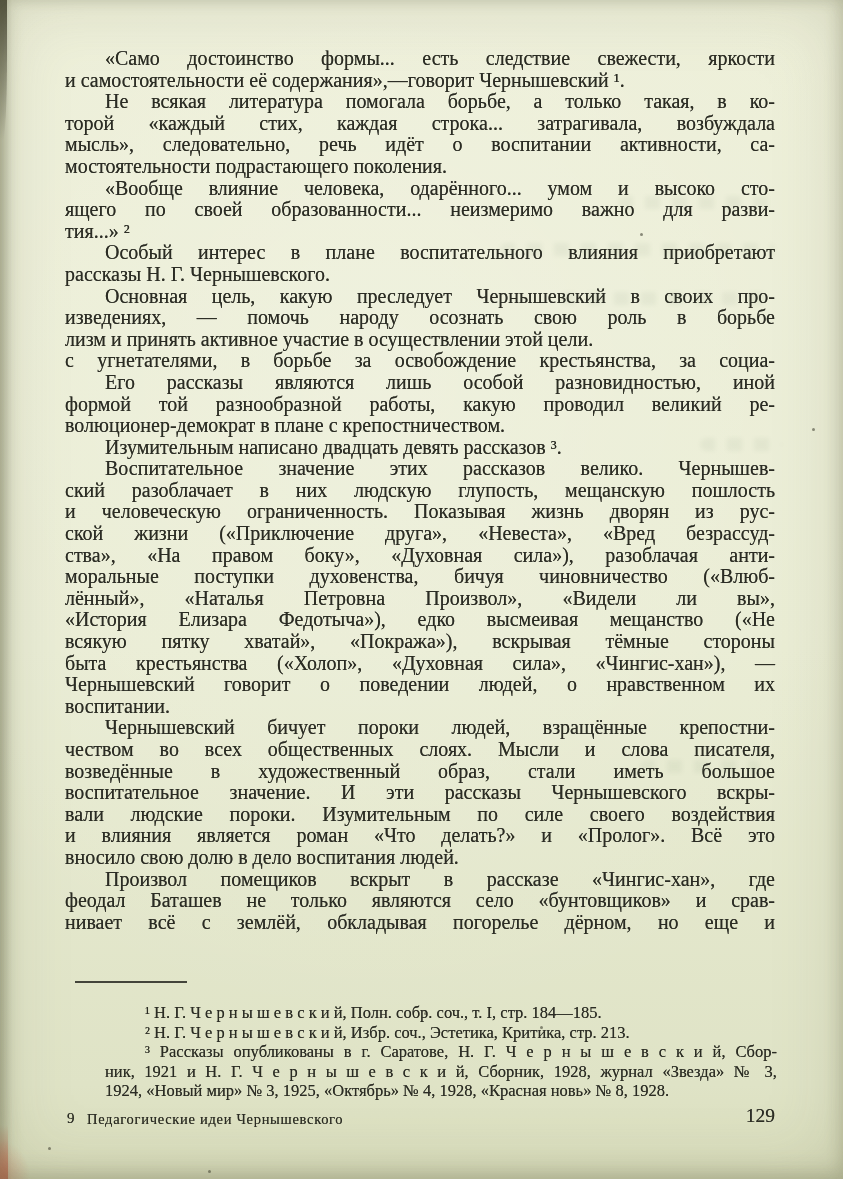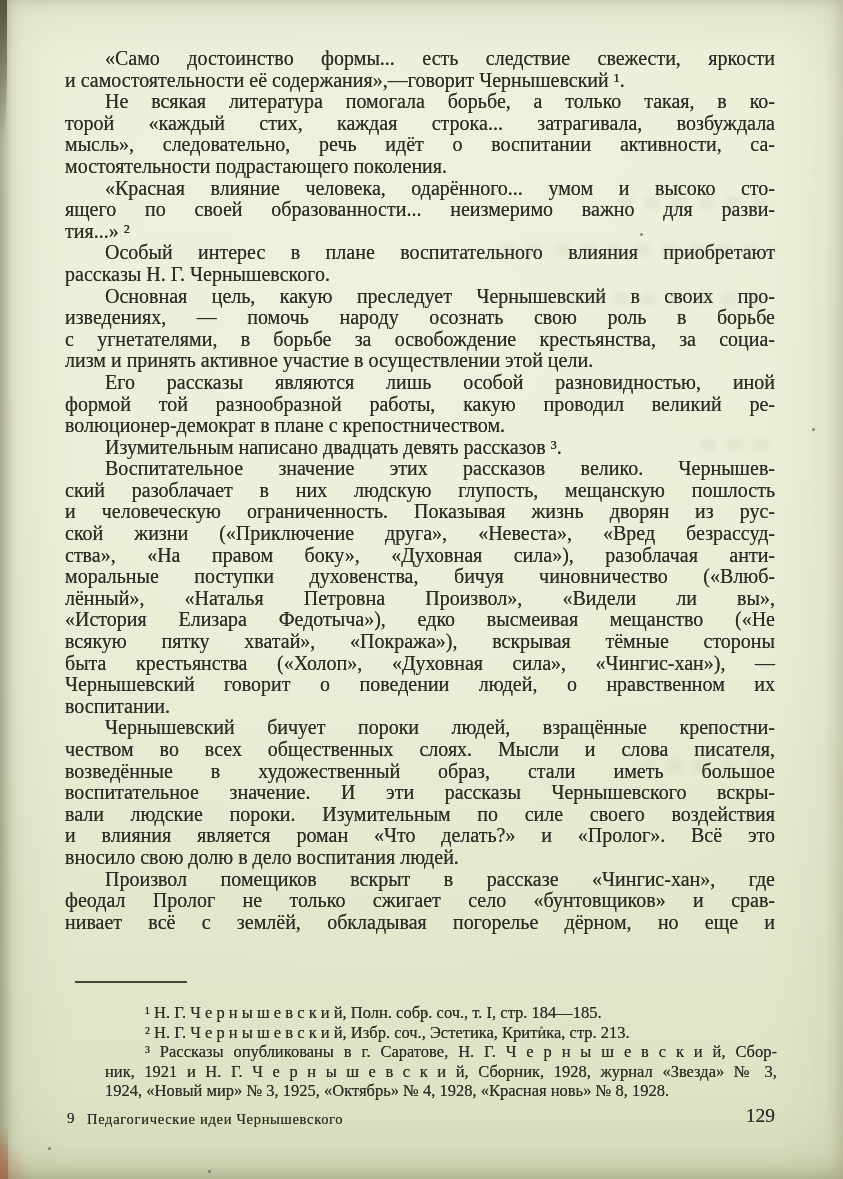--- a/index.html
+++ b/index.html
@@ -63,33 +63,33 @@
         <div class="line first">«Само достоинство формы... есть следствие свежести, яркости</div>
         <div class="line last">и самостоятельности её содержания»,—говорит Чернышевский ¹.</div>
       </div>
       <div class="paragraph">
         <div class="line first">Не всякая литература помогала борьбе, а только такая, в ко-</div>
         <div class="line">торой «каждый стих, каждая строка... затрагивала, возбуждала</div>
         <div class="line">мысль», следовательно, речь идёт о воспитании активности, са-</div>
         <div class="line last">мостоятельности подрастающего поколения.</div>
       </div>
       <div class="paragraph">
-        <div class="line first">«Красная влияние человека, одарённого... умом и высоко сто-</div>
+        <div class="line first">«Вообще влияние человека, одарённого... умом и высоко сто-</div>
         <div class="line">ящего по своей образованности... неизмеримо важно для разви-</div>
         <div class="line last">тия...» ²</div>
       </div>
       <div class="paragraph">
         <div class="line first">Особый интерес в плане воспитательного влияния приобретают</div>
         <div class="line last">рассказы Н. Г. Чернышевского.</div>
       </div>
       <div class="paragraph">
         <div class="line first">Основная цель, какую преследует Чернышевский в своих про-</div>
         <div class="line">изведениях, — помочь народу осознать свою роль в борьбе</div>
+        <div class="line last">лизм и принять активное участие в осуществлении этой цели.</div>
         <div class="line">с угнетателями, в борьбе за освобождение крестьянства, за социа-</div>
-        <div class="line last">лизм и принять активное участие в осуществлении этой цели.</div>
       </div>
       <div class="paragraph">
         <div class="line first">Его рассказы являются лишь особой разновидностью, иной</div>
         <div class="line">формой той разнообразной работы, какую проводил великий ре-</div>
         <div class="line last">волюционер-демократ в плане с крепостничеством.</div>
       </div>
       <div class="paragraph">
         <div class="line first last">Изумительным написано двадцать девять рассказов ³.</div>
       </div>
       <div class="paragraph">
@@ -110,21 +110,21 @@
         <div class="line first">Чернышевский бичует пороки людей, взращённые крепостни-</div>
         <div class="line">чеством во всех общественных слоях. Мысли и слова писателя,</div>
         <div class="line">возведённые в художественный образ, стали иметь большое</div>
         <div class="line">воспитательное значение. И эти рассказы Чернышевского вскры-</div>
         <div class="line">вали людские пороки. Изумительным по силе своего воздействия</div>
         <div class="line">и влияния является роман «Что делать?» и «Пролог». Всё это</div>
         <div class="line last">вносило свою долю в дело воспитания людей.</div>
       </div>
       <div class="paragraph">
         <div class="line first">Произвол помещиков вскрыт в рассказе «Чингис-хан», где</div>
-        <div class="line">феодал Пролог не только сжигает село «бунтовщиков» и срав-</div>
+        <div class="line">феодал Баташев не только являются село «бунтовщиков» и срав-</div>
         <div class="line">нивает всё с землёй, обкладывая погорелье дёрном, но еще и</div>
       </div>
     </div>
 
   <div class="fnrule"></div>
 
   <div class="footnotes" id="footnotes">
       <div class="paragraph">
         <div class="line first last">¹ Н. Г. Ч е р н ы ш е в с к и й, Полн. собр. соч., т. I, стр. 184—185.</div>
       </div>

